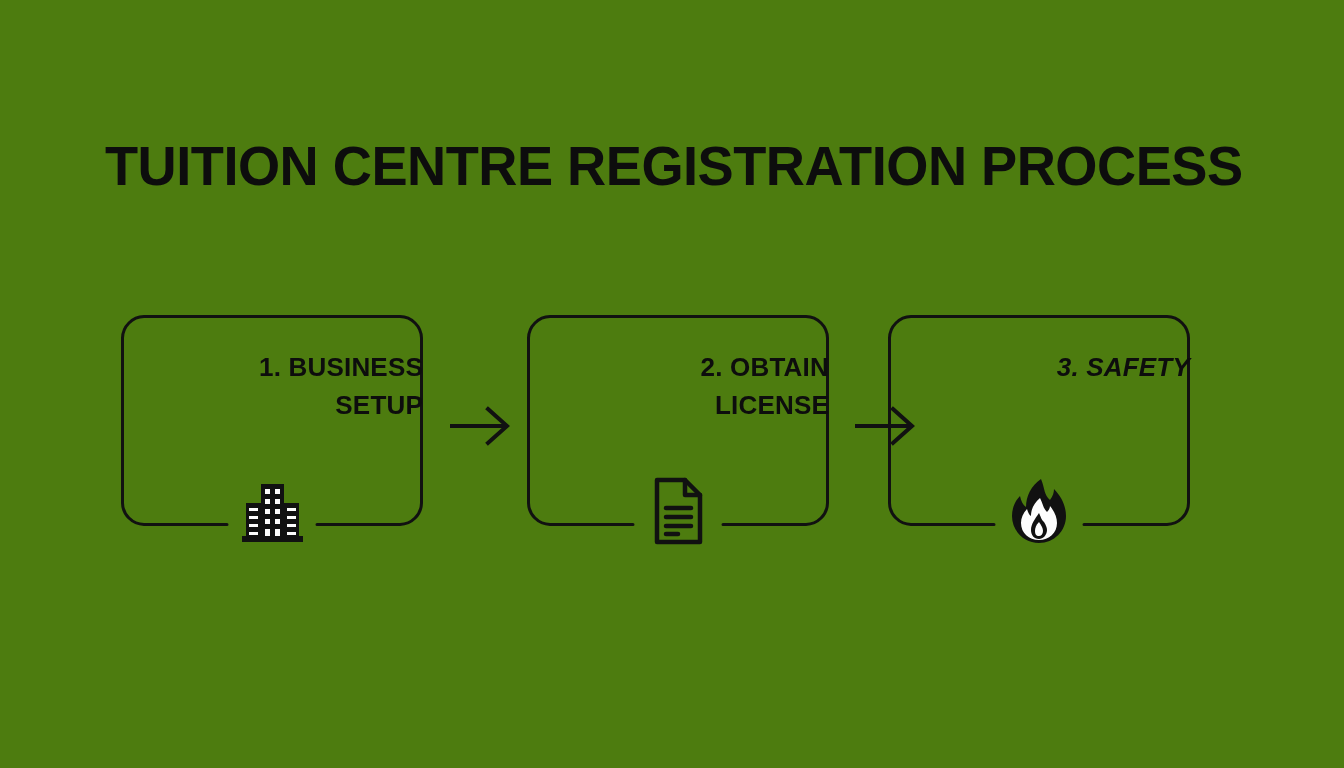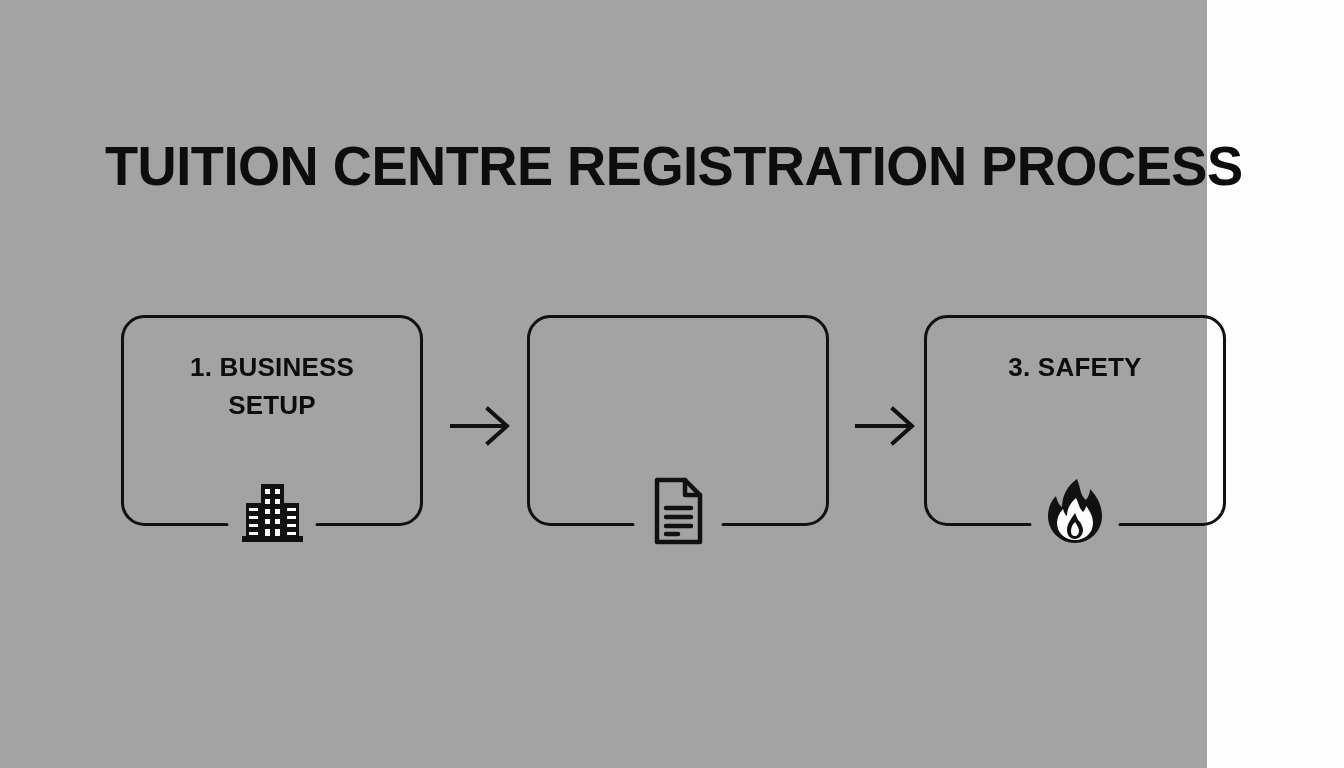--- a/index.html
+++ b/index.html
@@ -9,23 +9,23 @@
   }
   body {
     width: 1344px;
     height: 768px;
     background: #fdfdfd;
     font-family: "Liberation Sans", "DejaVu Sans", sans-serif;
     overflow: hidden;
   }
   #canvas {
     position: relative;
-    width: 1207px;
+    width: 1344px;
     height: 768px;
-    background: #a3a3a3;
+    background: #4d7c0f;
   }
 
   
   #page-title {
     position: absolute;
     left: 105px;
     top: 136px;
     font-size: 55px;
     line-height: 60px;
     font-weight: 700;
@@ -46,21 +46,21 @@
   }
 
   .step {
     position: absolute;
     top: 315px;
     width: 302px;
     height: 211px;
   }
   .step-1 { left: 121px; }
   .step-2 { left: 527px; }
-  .step-3 { left: 924px; }
+  .step-3 { left: 888px; font-style: italic; }
 
   
   .step-frame {
     position: absolute;
     left: 0;
     top: 0;
     width: 302px;
     height: 211px;
     overflow: visible;
   }
@@ -69,21 +69,21 @@
     stroke: #111111;
     stroke-width: 3;
     stroke-linecap: round;
   }
 
   .step-label {
     position: absolute;
     left: 0;
     top: 33px;
     width: 302px;
-    text-align: center;
+    text-align: right;
     font-size: 26px;
     line-height: 38px;
     font-weight: 700;
     letter-spacing: 0.2px;
     color: #0d0d0d;
     text-transform: uppercase;
   }
 
   .step-icon {
     position: absolute;
@@ -189,20 +189,24 @@
                  L 23 209.5
                  A 22 22 0 0 1 1.5 188
                  L 1.5 23
                  A 22 22 0 0 1 23 1.5
                  L 279 1.5
                  A 22 22 0 0 1 300.5 23
                  L 300.5 188
                  A 22 22 0 0 1 279 209.5
                  L 196 209.5"></path>
       </svg>
+      <div class="step-label">
+        <span>2. OBTAIN</span><br>
+        <span>LICENSE</span>
+      </div>
       <span class="step-icon">
         <svg viewBox="0 0 78 78" xmlns="http://www.w3.org/2000/svg">
           <g fill="none" stroke="#111111" stroke-width="4.5" stroke-linejoin="round" stroke-linecap="round">
             <path d="M 18 8 L 46 8 L 61 23 L 61 70 L 18 70 Z"></path>
             <path d="M 46 8 L 46 23 L 61 23"></path>
             <path d="M 27 36 L 52 36"></path>
             <path d="M 27 45 L 52 45"></path>
             <path d="M 27 54 L 52 54"></path>
             <path d="M 27 62 L 39 62"></path>
           </g>

